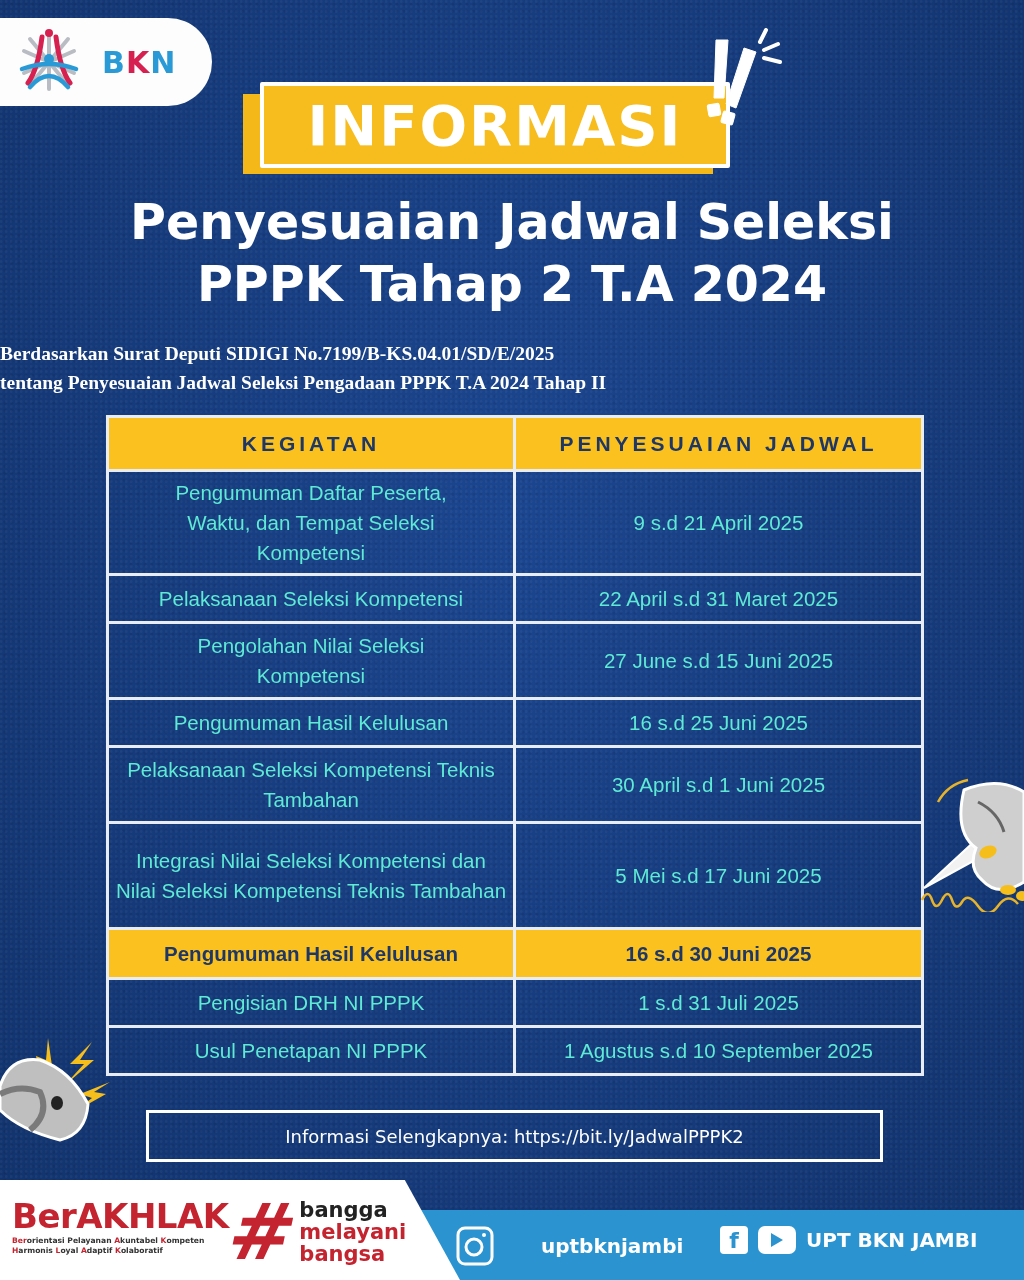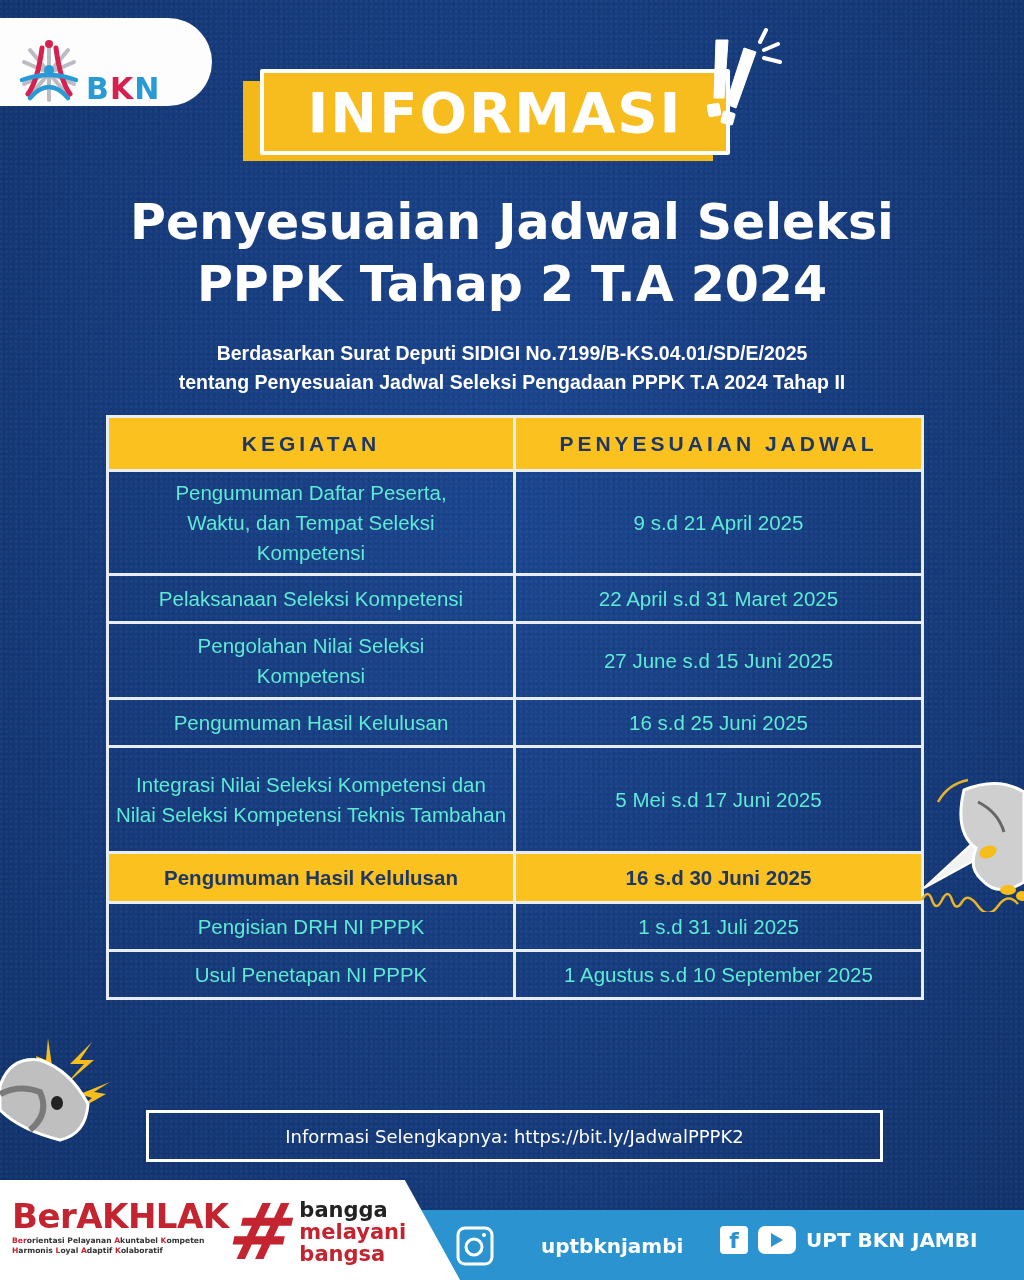--- a/index.html
+++ b/index.html
@@ -11,46 +11,46 @@
       radial-gradient(circle at 20% 30%, rgba(255,255,255,0.04) 0 1px, transparent 2px),
       radial-gradient(circle at 70% 60%, rgba(0,0,0,0.08) 0 1px, transparent 2px),
       radial-gradient(ellipse at 50% 40%, #1b4690 0%, #163b7c 55%, #11326b 100%);
     background-size: 5px 5px, 7px 7px, 100% 100%;
     position: relative;
     color: #fff;
   }
   .logo-pill {
     position: absolute; left: 0; top: 18px; width: 212px; height: 88px;
     background: #fdfdfd; border-radius: 0 44px 44px 0;
-    display: flex; align-items: flex-end; padding-left: 16px; gap: 4px;
+    display: flex; align-items: center; padding-left: 16px; gap: 20px;
   }
   .logo-mark { width: 66px; height: 66px; }
   .logo-text {
     font-family: "DejaVu Sans", sans-serif; font-weight: bold; font-size: 30px;
     letter-spacing: 1px; color: #2a9ad6;
   }
   .logo-text .k { color: #d6204f; }
 
-  .info-banner { position: absolute; left: 243px; top: 69px; width: 500px; height: 72px; }
+  .info-banner { position: absolute; left: 243px; top: 82px; width: 500px; height: 72px; }
   .info-shadow { position: absolute; left: 0; top: 12px; width: 470px; height: 80px; background: #f4b818; }
   .info-box {
     position: absolute; left: 17px; top: 0; width: 470px; height: 86px;
     background: #f7bd1e; border: 4px solid #fff; border-radius: 2px;
     display: flex; align-items: center; justify-content: center;
   }
   .info-text { font-family: "DejaVu Sans", sans-serif; font-weight: bold; font-size: 56px; color: #fff; letter-spacing: 2px; }
   .exclaim { position: absolute; left: 700px; top: 28px; width: 90px; height: 100px; }
 
   .title {
     position: absolute; left: 0; top: 192px; width: 1024px; text-align: center;
     font-family: "DejaVu Sans", sans-serif; font-weight: bold; font-size: 49px; line-height: 62px; color: #fff;
   }
   .subtitle {
-    position: absolute; left: 0; top: 339px; width: 1024px; text-align: center;
-    font-family: Liberation Sans, sans-serif; font-weight: bold; font-size: 19.5px; line-height: 29px; color: #fff;
+    position: absolute; left: 0; top: 339px; width: 1024px; text-align: left;
+    font-family: Liberation Serif, serif; font-weight: bold; font-size: 19.5px; line-height: 29px; color: #fff;
   }
 
   .schedule {
     position: absolute; left: 106px; top: 415px; width: 815px;
     border-collapse: collapse; table-layout: fixed;
     border: 3px solid #fff;
   }
   .schedule col.c1 { width: 407px; }
   .schedule col.c2 { width: 408px; }
   .schedule th, .schedule td {
@@ -170,20 +170,24 @@
       <td>22 April s.d 31 Maret 2025</td>
     </tr>
     <tr style="height:76px">
       <td style="padding:0 60px">Pengolahan Nilai Seleksi Kompetensi</td>
       <td>27 June s.d 15 Juni 2025</td>
     </tr>
     <tr style="height:48px">
       <td>Pengumuman Hasil Kelulusan</td>
       <td>16 s.d 25 Juni 2025</td>
     </tr>
+    <tr style="height:76px">
+      <td style="padding:0 14px">Pelaksanaan Seleksi Kompetensi Teknis Tambahan</td>
+      <td>30 April s.d 1 Juni 2025</td>
+    </tr>
     <tr style="height:106px">
       <td style="padding:0 6px">Integrasi Nilai Seleksi Kompetensi dan Nilai Seleksi Kompetensi Teknis Tambahan</td>
       <td>5 Mei s.d 17 Juni 2025</td>
     </tr>
     <tr class="hl" style="height:50px">
       <td>Pengumuman Hasil Kelulusan</td>
       <td>16 s.d 30 Juni 2025</td>
     </tr>
     <tr style="height:48px">
       <td>Pengisian DRH NI PPPK</td>

